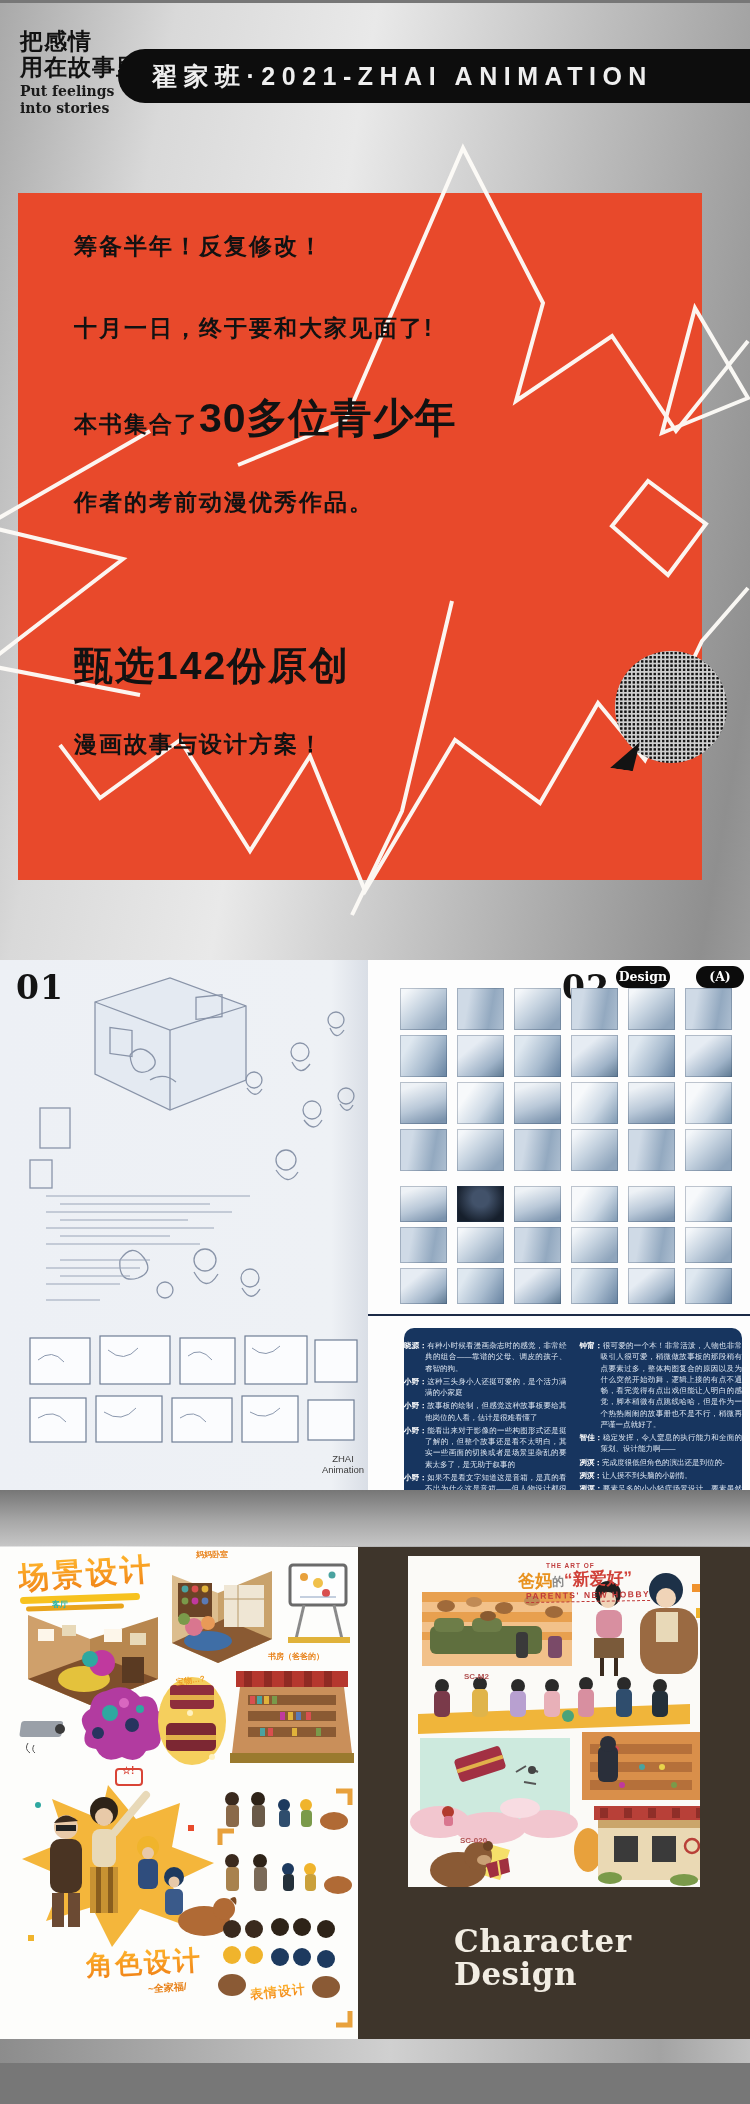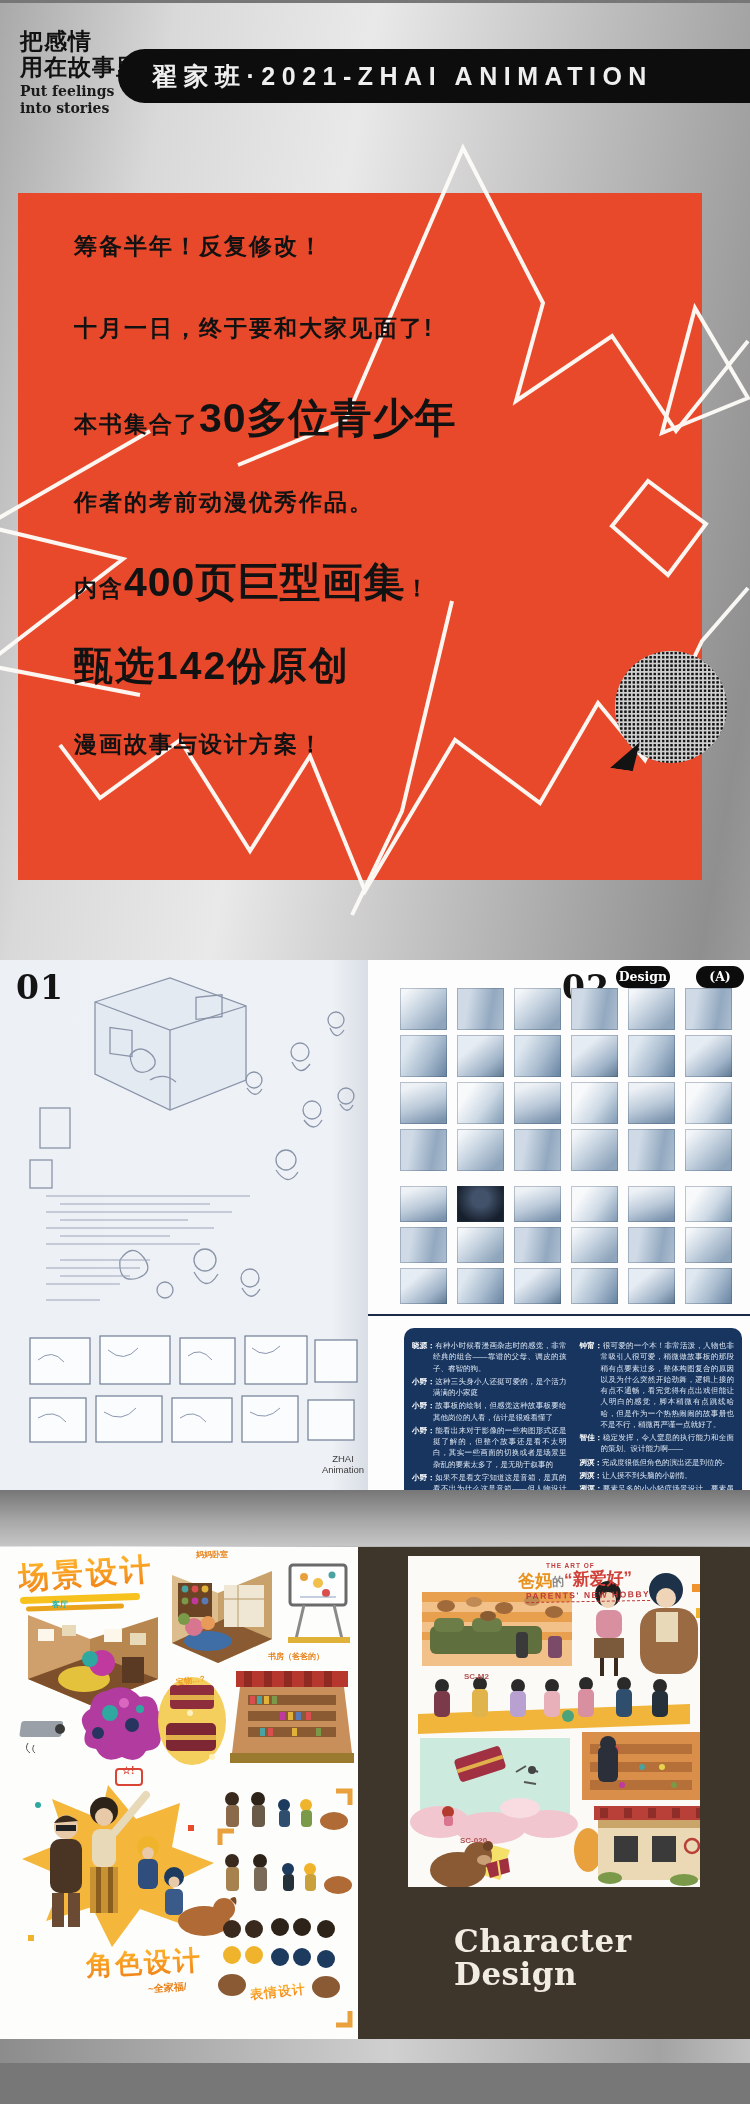--- a/index.html
+++ b/index.html
@@ -34,21 +34,21 @@
     background:linear-gradient(90deg,#edf0f5 0%,#eef1f5 90%,#d9dee6 100%);}
   .page2{position:absolute;left:368px;top:0;width:382px;height:530px;background:#fdfdfd;}
   .pagenum{font-family:"DejaVu Serif",serif;font-weight:700;font-size:33px;color:#141414;letter-spacing:1px;}
   .badge{height:22px;background:#0c0c0c;color:#fff;border-radius:11px;text-align:center;
     font-family:"DejaVu Serif",serif;font-weight:700;font-size:12.5px;line-height:22px;}
   .sb-grid{position:absolute;display:grid;grid-template-columns:repeat(6,47px);gap:5px 10px;}
   .sb-cell{width:47px;height:42px;box-shadow:inset 0 0 0 1px rgba(40,60,90,.28);}
   .sb-grid.b .sb-cell{height:36px;}
   .divider{left:368px;top:1311px;width:382px;height:2px;background:#1c2a47;}
   .bluebox{left:404px;top:1325px;width:338px;height:183px;background:#17355f;border-radius:10px;
-    padding:12px 8px;box-sizing:border-box;display:flex;gap:13px;}
+    padding:12px 0;box-sizing:border-box;display:flex;gap:13px;}
   .c-col{flex:1;color:#dde6f2;font-size:7.5px;line-height:1.5;}
   .c-line{margin:0 0 2px 0;padding-left:2.8em;text-indent:-2.8em;text-align:justify;}
   .c-line b{font-weight:700;color:#fff;}
   .zhai-logo{left:312px;top:1450px;width:62px;text-align:center;font-size:9.5px;color:#3c3c3c;line-height:1.2;}
 
   
   .band{left:0;top:1487px;width:750px;height:56px;background:linear-gradient(180deg,#767676 0%,#a7a7a7 55%,#c6c6c6 100%);}
   .band-bot{left:0;top:2036px;width:750px;height:68px;background:linear-gradient(90deg,#8c8c8c,#d0d0d0 52%,#a3a3a3 88%,#c0c0c0);}
 
   
@@ -97,21 +97,20 @@
       <polygon points="612,523 648,478 706,521 668,572"></polygon>
     </g>
   </svg>
   <div class="abs halftone"></div>
   <div class="abs ht-tail"></div>
 
   <div class="abs hline" style="top:228px"><span class="hs">筹备半年！反复修改！</span></div>
   <div class="abs hline" style="top:310px"><span class="hs">十月一日，终于要和大家见面了!</span></div>
   <div class="abs hline" style="top:388px"><span class="hs">本书集合了</span><span class="hb">30多位青少年</span></div>
   <div class="abs hline" style="top:484px"><span class="hs">作者的考前动漫优秀作品。</span></div>
-  <div class="abs hline" style="top:552px"><span class="hs">内含</span><span class="hb">400页巨型画集</span><span class="hs">！</span></div>
   <div class="abs hline" style="top:636px"><span class="hm">甄选142份原创</span></div>
   <div class="abs hline" style="top:726px"><span class="hs">漫画故事与设计方案！</span></div>
 
   <div class="abs spread">
     <div class="page1">
       <div class="abs pagenum" style="left:16px;top:8px">01</div>
       <svg width="368" height="530" viewBox="0 0 368 530">
         <g stroke="#7f8ba1" fill="none" stroke-width="1.3" opacity=".9">
           <polygon points="95,42 170,18 246,46 246,120 170,150 95,114" fill="#e4eaf2"></polygon>
           <polyline points="95,42 170,70 246,46"></polyline>

